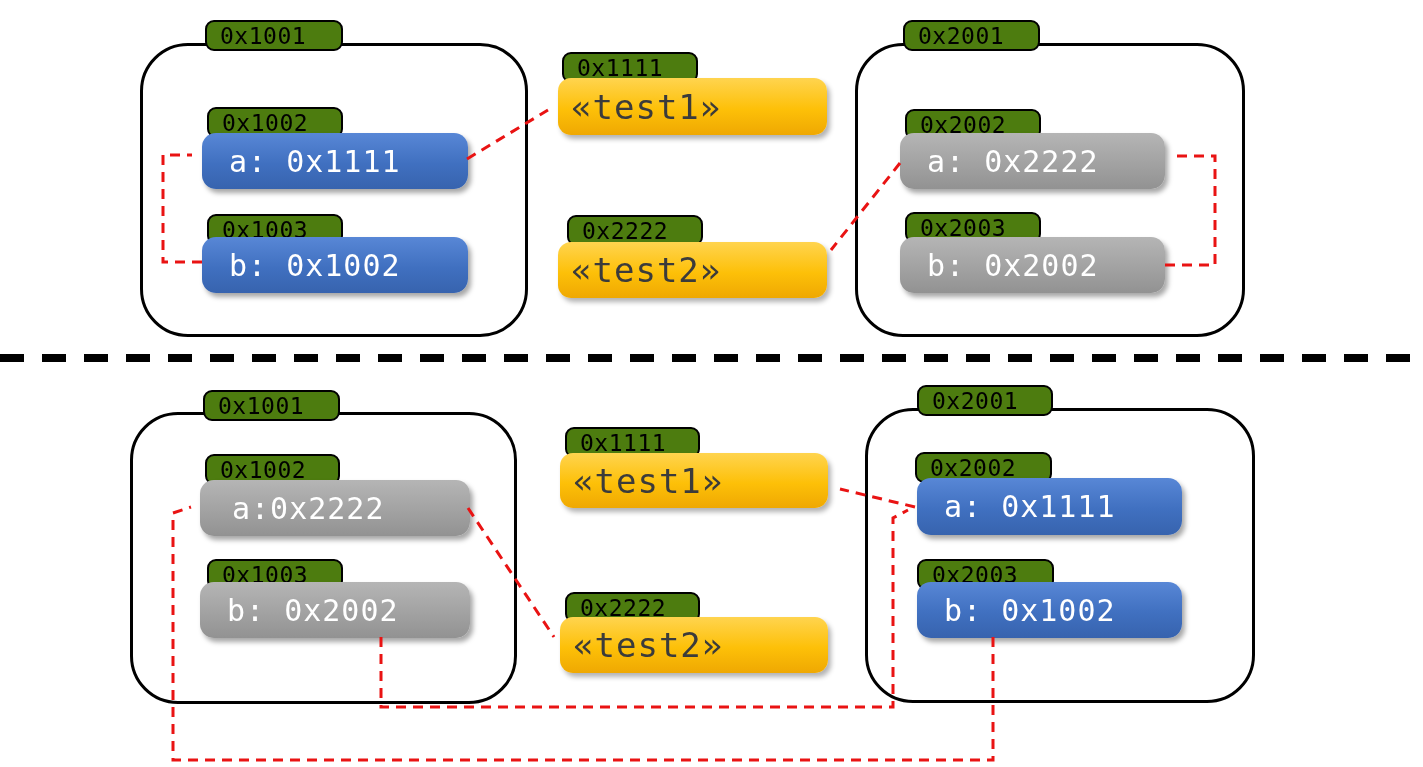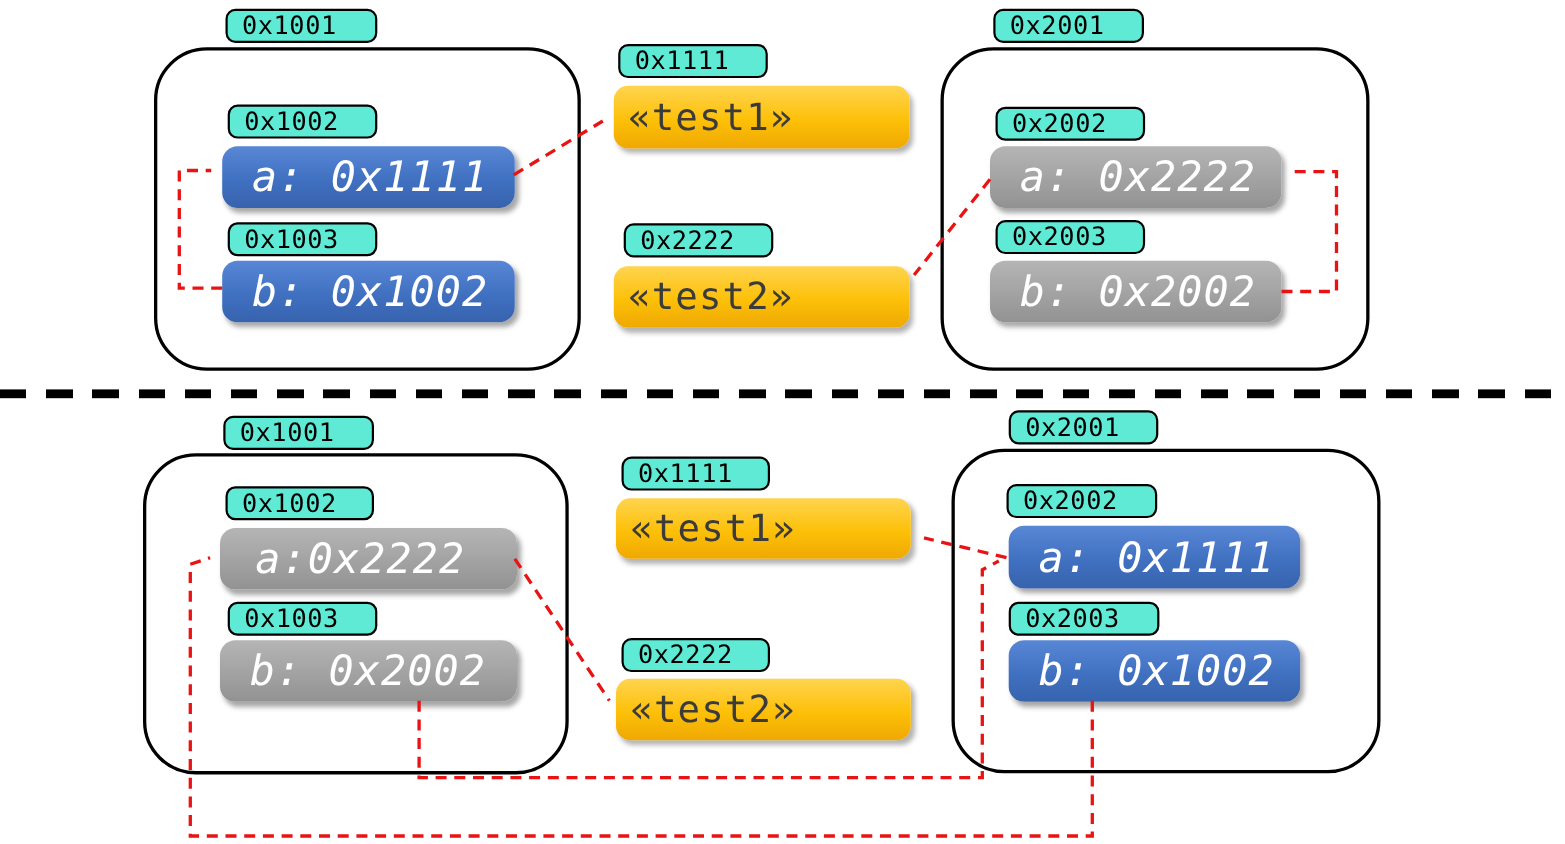--- a/index.html
+++ b/index.html
@@ -1,24 +1,24 @@
 <!DOCTYPE html>
 <html><head>
 <meta charset="utf-8">
 <style>
   html,body{margin:0;padding:0;background:#fff;}
   .canvas{position:relative;width:1423px;height:767px;background:#fff;overflow:hidden;
           font-family:"DejaVu Sans Mono", monospace;}
   .frame{position:absolute;border:3px solid #000;border-radius:48px;background:#fff;box-sizing:border-box;}
-  .tag{position:absolute;background:#5eead4;border:2.5px solid #000;border-radius:9px;
+  .tag{position:absolute;background:#4d7c0f;border:2.5px solid #000;border-radius:9px;
        box-sizing:border-box;display:flex;align-items:center;padding-left:13px;
-       font-size:23px;color:#000;letter-spacing:0.5px;}
+       font-size:23px;color:#000;letter-spacing:0.5px;margin-top:12px;}
   .varbox{position:absolute;border-radius:14px;box-sizing:border-box;display:flex;align-items:center;
-          padding-left:27px;font-size:38px;color:#fff;letter-spacing:1px;
-          box-shadow:3px 4px 5px rgba(0,0,0,.35);font-style:italic;}
+          padding-left:27px;font-size:30px;color:#fff;letter-spacing:1px;
+          box-shadow:3px 4px 5px rgba(0,0,0,.35);}
   .varbox.blue{background:linear-gradient(180deg,#5887d6 0%,#4070c0 55%,#3763ae 100%);}
   .varbox.gray{background:linear-gradient(180deg,#b5b5b5 0%,#a2a2a2 55%,#929292 100%);}
   .heapbox{position:absolute;border-radius:13px;box-sizing:border-box;display:flex;align-items:center;
            padding-left:13px;font-size:34px;color:#3b3b3b;letter-spacing:1px;
            background:linear-gradient(180deg,#ffd44f 0%,#fdc008 55%,#efa802 100%);
            box-shadow:3px 4px 5px rgba(0,0,0,.3);}
   .divider{position:absolute;left:0;top:354px;width:1423px;height:8px;
            background:repeating-linear-gradient(90deg,#000 0 24px,transparent 24px 42px);}
   .swapbox{position:absolute;left:615px;top:333px;width:145px;height:57px;background:#fff;
            border:3px dashed #000;box-sizing:border-box;display:flex;align-items:center;

